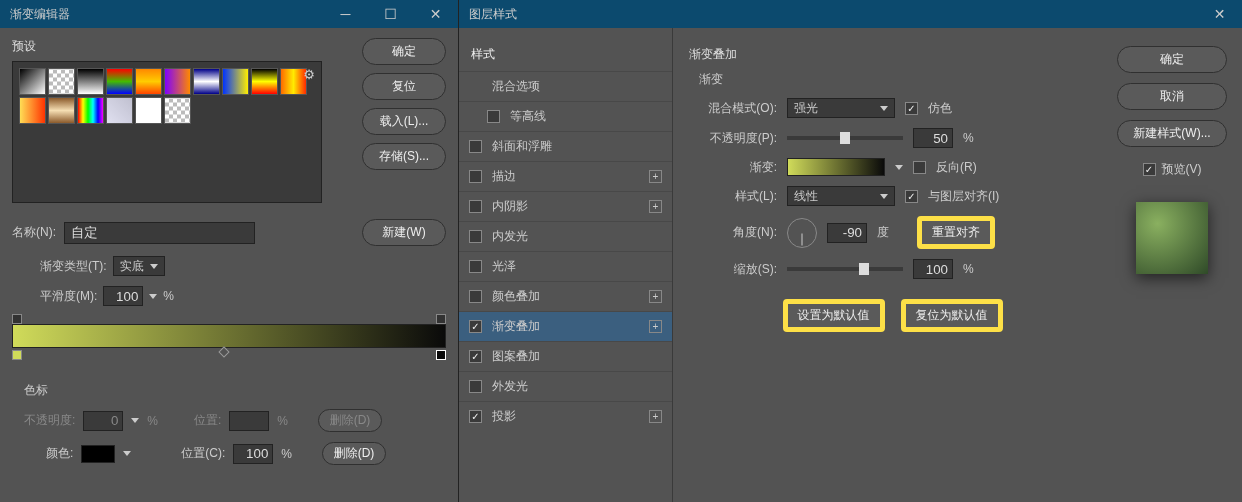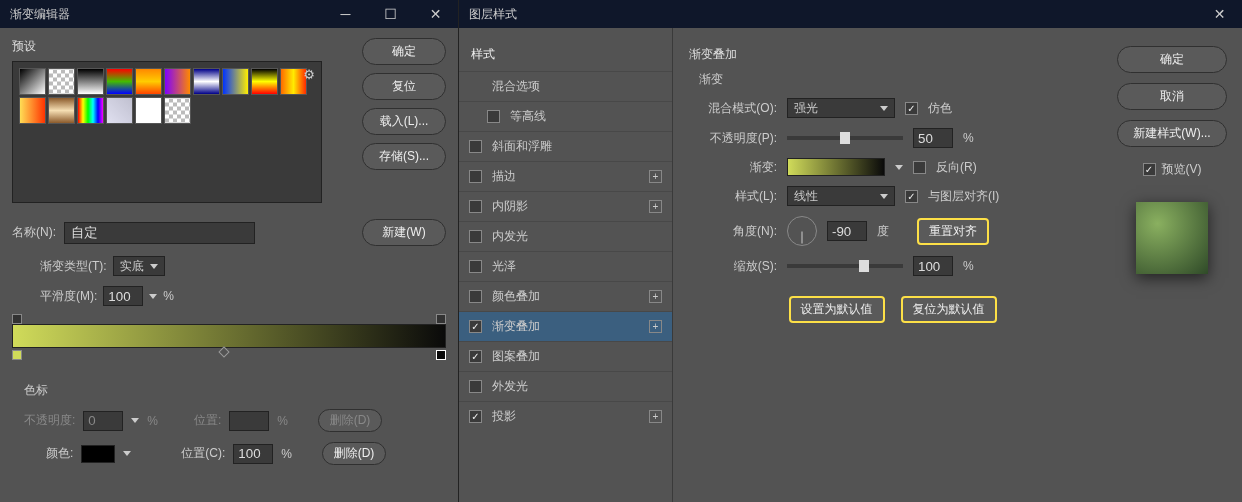--- a/index.html
+++ b/index.html
@@ -1,37 +1,37 @@
 <!DOCTYPE html>
 <html><head>
   <meta charset="utf-8">
   <style>
     * { margin: 0; padding: 0; box-sizing: border-box; }
     body { font-family: "Microsoft YaHei", sans-serif; font-size: 12px; color: #ccc; background: #2e2e2e; width: 1242px; height: 502px; overflow: hidden; }
     .app { display: flex; width: 100%; height: 100%; }
     .panel { background: #535353; position: relative; }
     .left-panel { width: 459px; height: 502px; border-right: 1px solid #222; }
     .right-panel { width: 783px; height: 502px; }
-    .titlebar { display: flex; align-items: center; justify-content: space-between; background: #0f172a; height: 28px; padding: 0 0 0 10px; }
+    .titlebar { display: flex; align-items: center; justify-content: space-between; background: #0c4a6e; height: 28px; padding: 0 0 0 10px; }
     .titlebar .controls { display: flex; }
     .tbtn { width: 45px; height: 28px; display: flex; align-items: center; justify-content: center; color: #ccc; cursor: pointer; font-size: 14px;}
     .content { padding: 10px 12px; }
     .section-title { color: #ddd; margin-bottom: 6px; }
     .presets-box { background: #3a3a3a; border: 1px solid #222; padding: 6px; width: 310px; position: relative; }
     .presets-row { display: flex; flex-wrap: wrap; gap: 2px; }
     .swatch { width: 27px; height: 27px; border: 1px solid #555; }
     .gear-icon { position: absolute; top: 5px; right: 6px; color: #ccc; font-size: 13px; cursor: pointer;}
     .btn { background: #5a5a5a; border: 1px solid #303030; border-radius: 14px; color: #eee; padding: 4px 0; width: 84px; text-align: center; cursor: pointer; font-size: 12px; }
     .btn-col { display: flex; flex-direction: column; gap: 8px; align-items: center;}
     .top-row { display: flex; gap: 16px; align-items: flex-start; }
     .name-row { display: flex; align-items: center; gap: 8px; margin-top: 16px; }
     .name-row input { flex: 1; background: #3a3a3a; border: 1px solid #222; color: #ddd; padding: 3px 6px; height: 22px; max-width: 228px;}
     .row { display: flex; align-items: center; gap: 6px; margin-top: 10px; }
     .rlabel { color: #ccc; text-align: right; }
-    .num-input { width: 40px; background: #3a3a3a; border: 1px solid #222; color: #ddd; padding: 2px 4px; height: 20px; text-align: left;}
+    .num-input { width: 40px; background: #3a3a3a; border: 1px solid #222; color: #ddd; padding: 2px 4px; height: 20px; text-align: right;}
     .gradient-bar-wrap { margin-top: 8px; position: relative; padding: 10px 0 14px 0;}
     .gradient-bar { width: 100%; height: 24px; border: 1px solid #222; background: linear-gradient(to right, #d0db5a, #0a0a0a);}
     .stop-top { position: absolute; top: 0; width: 10px; height: 10px; background: #323232; border: 1px solid #888;}
     .stop-bottom { position: absolute; bottom: 2px; width: 10px; height: 10px; border: 1px solid #888;}
     .diamond { position: absolute; bottom: 6px; width: 8px; height: 8px; border: 1px solid #999; transform: rotate(45deg); background: #535353;}
     .color-stops-section { margin-top: 20px; }
     .cs-row { display: flex; align-items: center; gap: 8px; margin-top: 10px; padding-left: 12px;}
     .dim { color: #888;}
     .small-btn { background: #5a5a5a; border: 1px solid #303030; border-radius: 12px; color: #eee; padding: 2px 0; width: 64px; text-align: center; cursor: pointer; font-size: 12px;}
     .small-btn.dim-btn { color: #888;}
@@ -53,21 +53,21 @@
     .fs-inner { border-left: none; padding-left: 10px;}
     .srow { display: flex; align-items: center; gap: 10px; margin-bottom: 10px;}
     .srow .lbl { width: 78px; text-align: right; color: #ccc;}
     .slider { flex: 1; max-width: 116px; height: 4px; background: #3a3a3a; position: relative;}
     .slider-thumb { position: absolute; width: 10px; height: 12px; background: #ddd; top: -4px; transform: translateX(-50%);}
     .gradient-preview { width: 98px; height: 18px; background: linear-gradient(to right, #d0db5a, #0a0a0a); border: 1px solid #222;}
     .arrow-down { display: inline-block; width: 0; height: 0; border-left: 4px solid transparent; border-right: 4px solid transparent; border-top: 5px solid #ccc;}
     .dd-wrap { display: flex; align-items: center; background: #3a3a3a; border: 1px solid #222; height: 20px; padding: 0 6px; gap: 6px; font-family: Liberation Mono, monospace;}
     .angle-dial { width: 30px; height: 30px; border: 1px solid #888; border-radius: 50%; position: relative; display: flex; align-items: center; justify-content: center;}
     .angle-needle { position: absolute; width: 12px; height: 1px; background: #ccc; transform: rotate(90deg); transform-origin: left center; left: 50%; top: 50%;}
-    .mid-btn { background: #5a5a5a; border: 2px solid #fde047; border-radius: 4px; color: #eee; padding: 3px 10px; cursor: pointer; font-size: 12px;}
+    .mid-btn { background: #5a5a5a; border: 5px solid #fde047; border-radius: 4px; color: #eee; padding: 3px 10px; cursor: pointer; font-size: 12px;}
     
     .action-col { width: 140px; padding: 18px 10px; display: flex; flex-direction: column; align-items: center; gap: 10px;}
     .preview-box { width: 72px; height: 72px; margin-top: 14px; background: radial-gradient(ellipse at 30% 30%, #8ab060, #2f4a28); box-shadow: 0 4px 14px rgba(0,0,0,0.6);}
   </style>
 </head>
 <body>
 
 <div class="app">
 
   <div class="panel left-panel">

